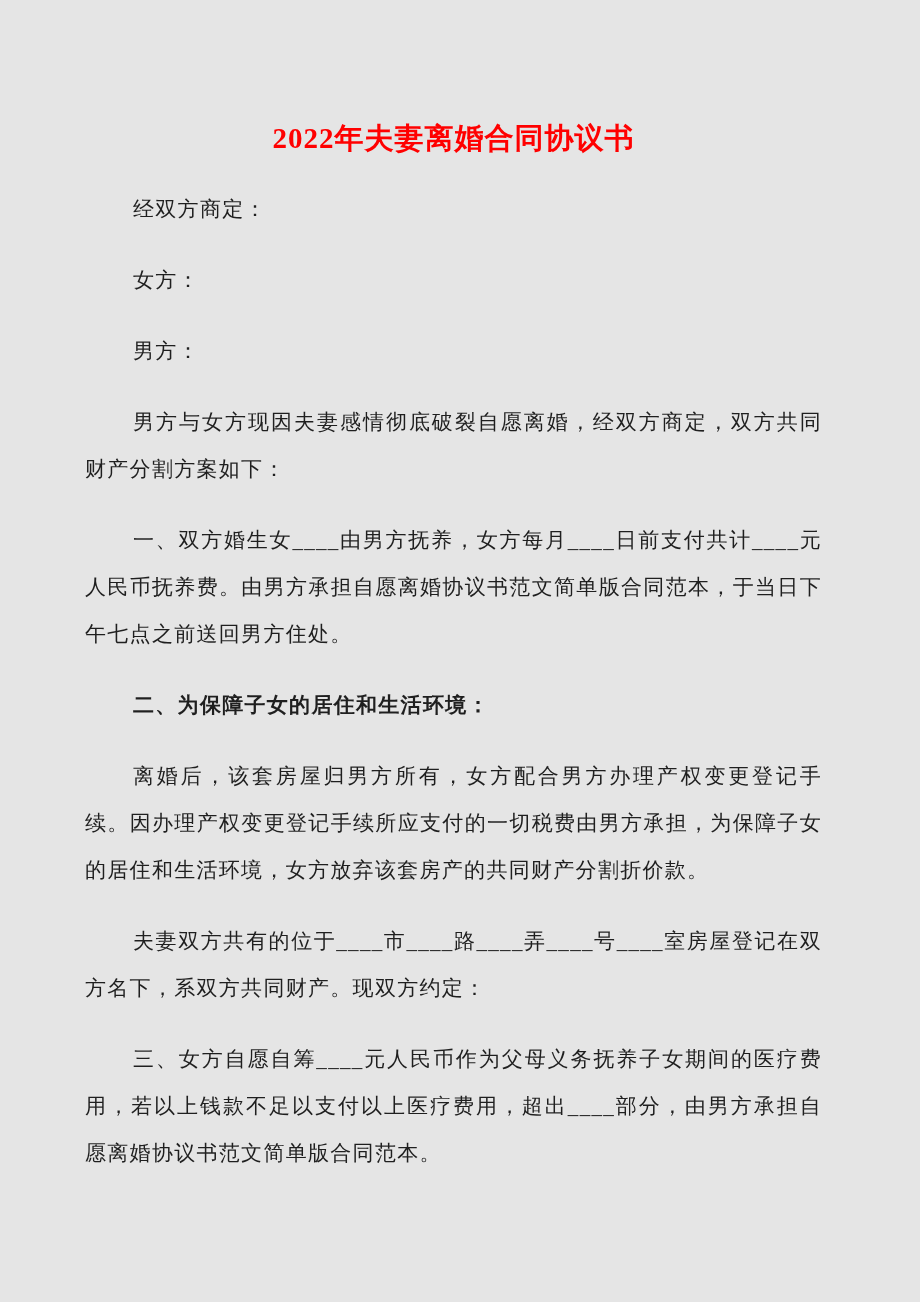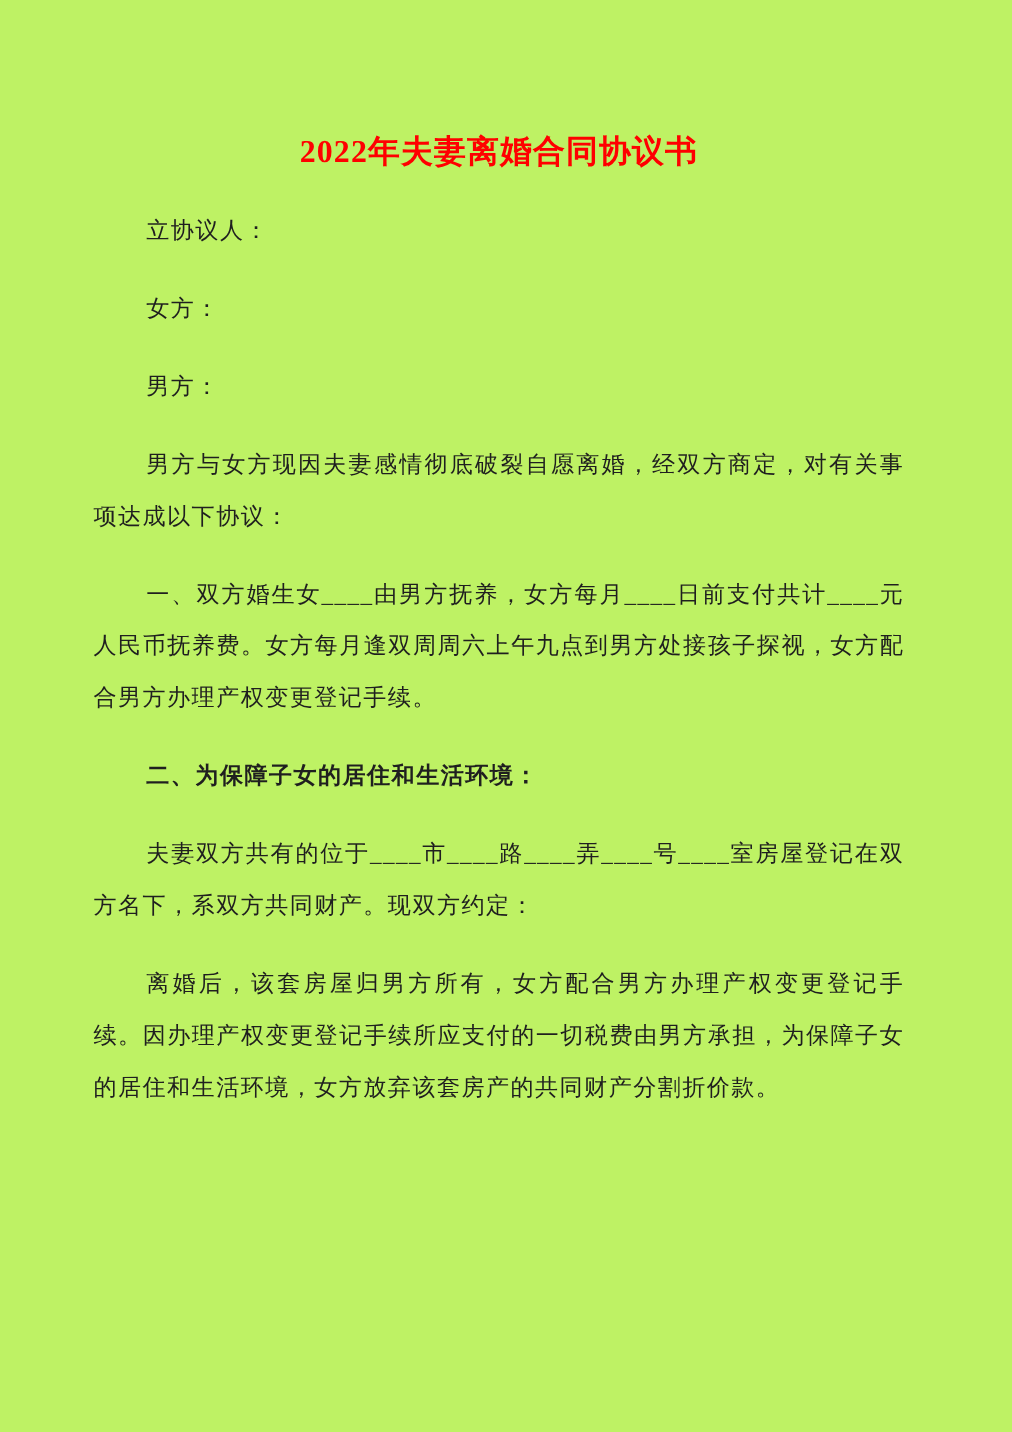--- a/index.html
+++ b/index.html
@@ -35,25 +35,26 @@
     text-indent: 48px;
     word-break: break-all;
   }
   .para.bold {
     font-weight: bold;
   }
 </style>
 </head>
 <body>
 
-<div class="page" style="color: rgb(31, 31, 31); background: #bef264;">
+<div class="page" style="color: rgb(31, 31, 31); background: #e5e5e5;">
   <h1 class="doc-title" style="color: rgb(255, 0, 0);">2022年夫妻离婚合同协议书</h1>
   <div>
-      <p class="para">立协议人：</p>
+      <p class="para">经双方商定：</p>
       <p class="para">女方：</p>
       <p class="para">男方：</p>
-      <p class="para">男方与女方现因夫妻感情彻底破裂自愿离婚，经双方商定，对有关事项达成以下协议：</p>
-      <p class="para">一、双方婚生女____由男方抚养，女方每月____日前支付共计____元人民币抚养费。女方每月逢双周周六上午九点到男方处接孩子探视，女方配合男方办理产权变更登记手续。</p>
+      <p class="para">男方与女方现因夫妻感情彻底破裂自愿离婚，经双方商定，双方共同财产分割方案如下：</p>
+      <p class="para">一、双方婚生女____由男方抚养，女方每月____日前支付共计____元人民币抚养费。由男方承担自愿离婚协议书范文简单版合同范本，于当日下午七点之前送回男方住处。</p>
       <p class="para bold">二、为保障子女的居住和生活环境：</p>
+      <p class="para">离婚后，该套房屋归男方所有，女方配合男方办理产权变更登记手续。因办理产权变更登记手续所应支付的一切税费由男方承担，为保障子女的居住和生活环境，女方放弃该套房产的共同财产分割折价款。</p>
       <p class="para">夫妻双方共有的位于____市____路____弄____号____室房屋登记在双方名下，系双方共同财产。现双方约定：</p>
-      <p class="para">离婚后，该套房屋归男方所有，女方配合男方办理产权变更登记手续。因办理产权变更登记手续所应支付的一切税费由男方承担，为保障子女的居住和生活环境，女方放弃该套房产的共同财产分割折价款。</p>
+      <p class="para">三、女方自愿自筹____元人民币作为父母义务抚养子女期间的医疗费用，若以上钱款不足以支付以上医疗费用，超出____部分，由男方承担自愿离婚协议书范文简单版合同范本。</p>
     </div>
 </div>
 
 </body></html>

